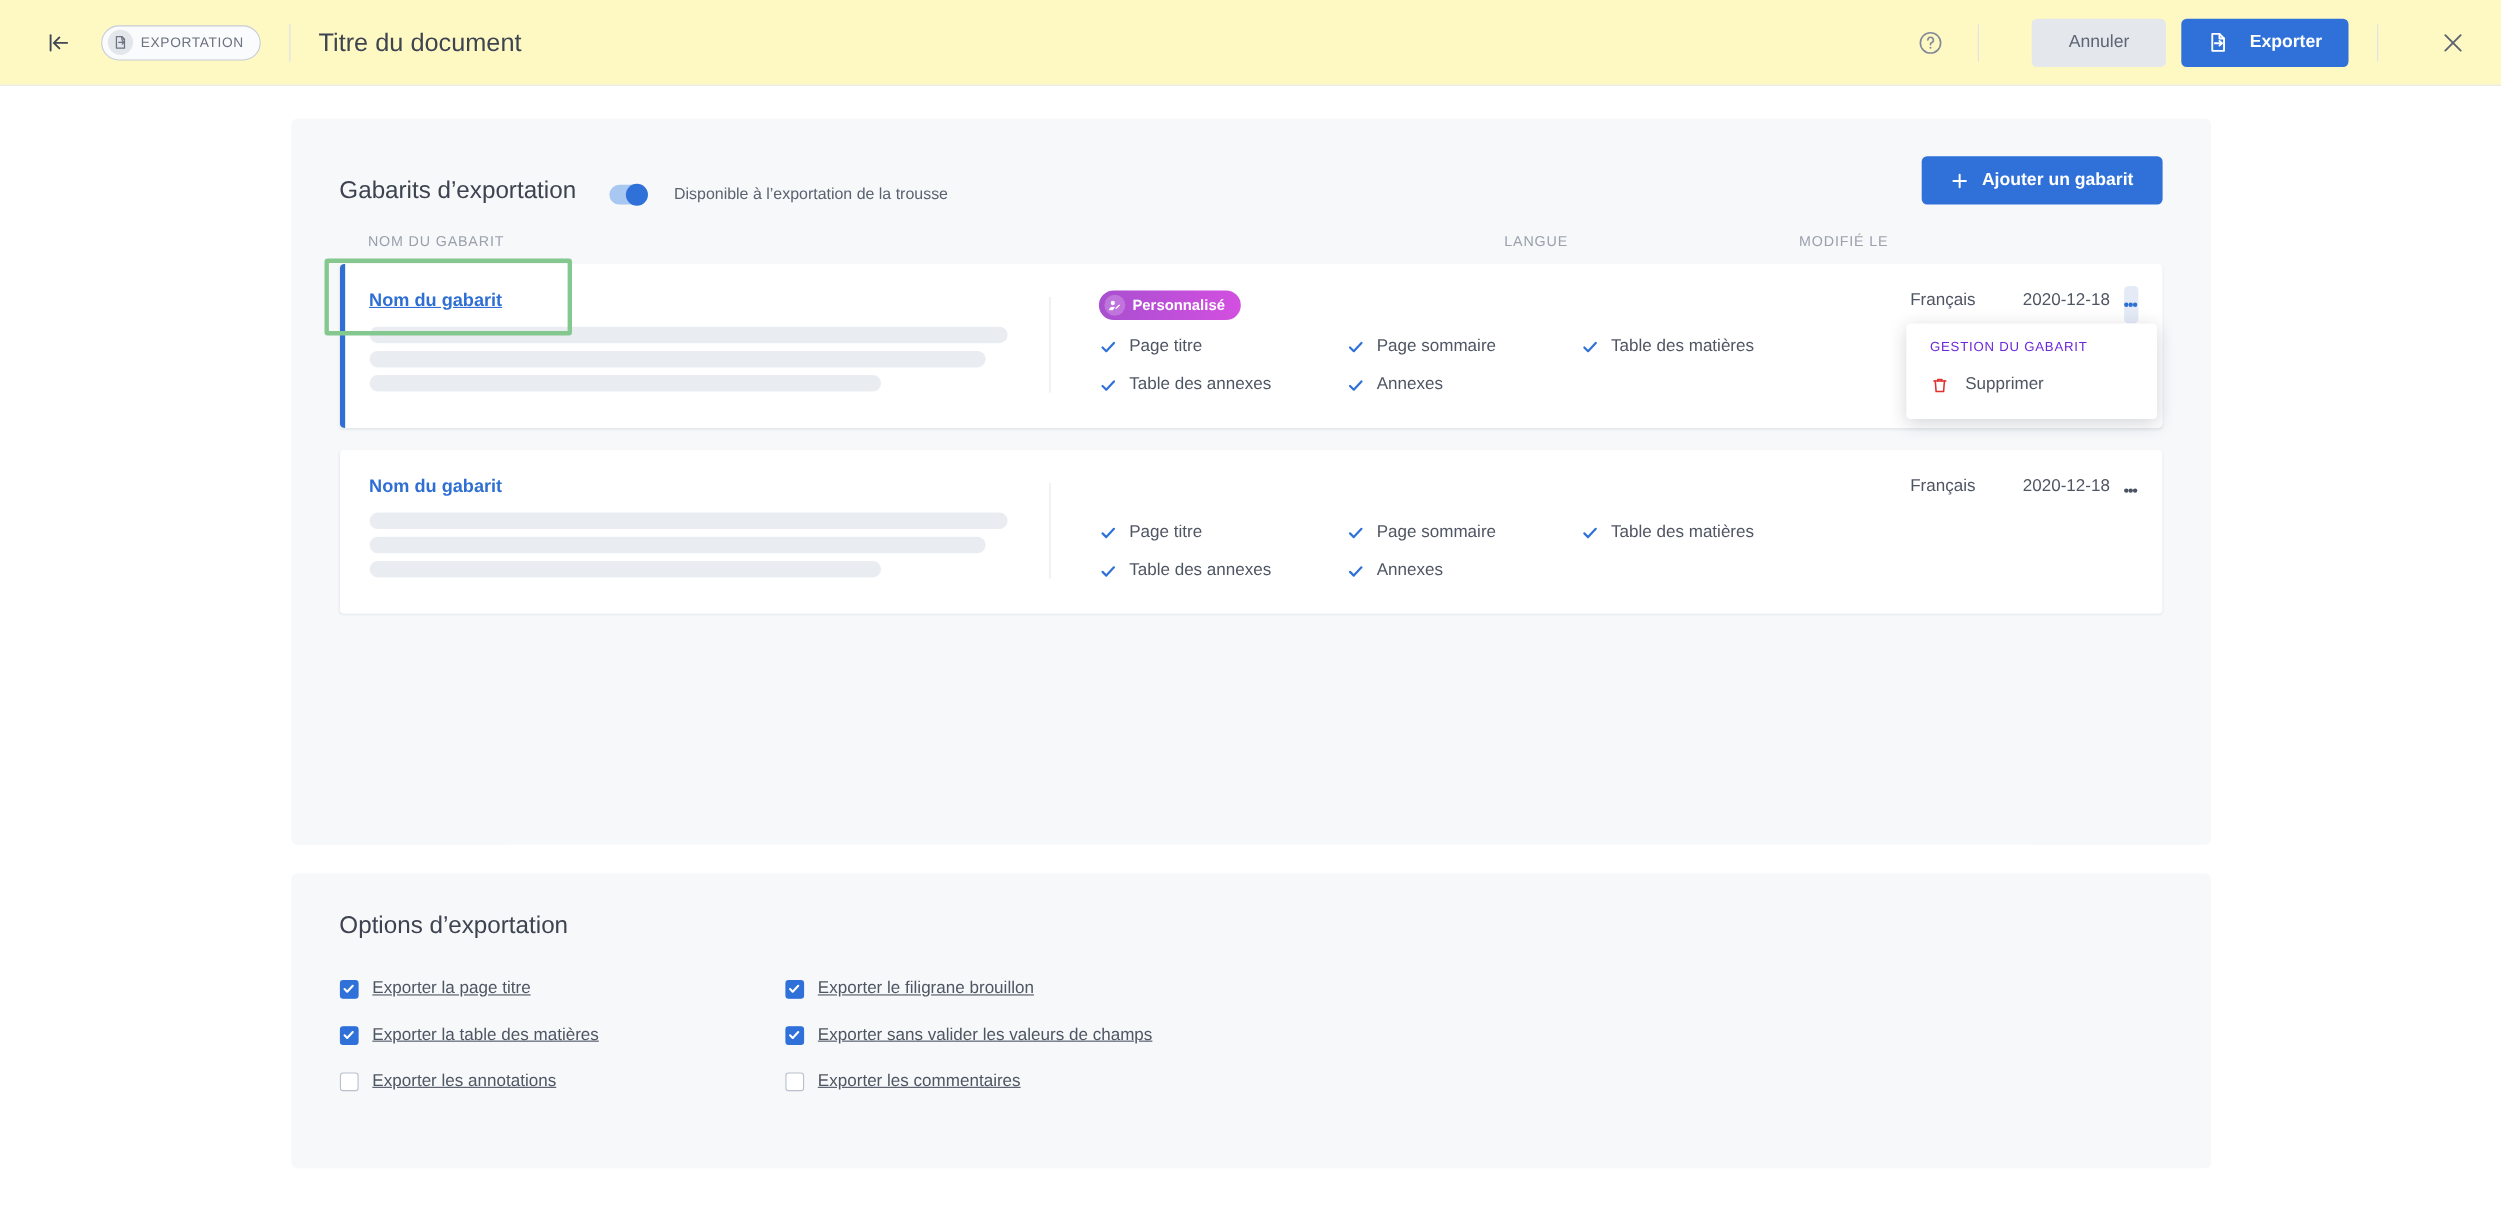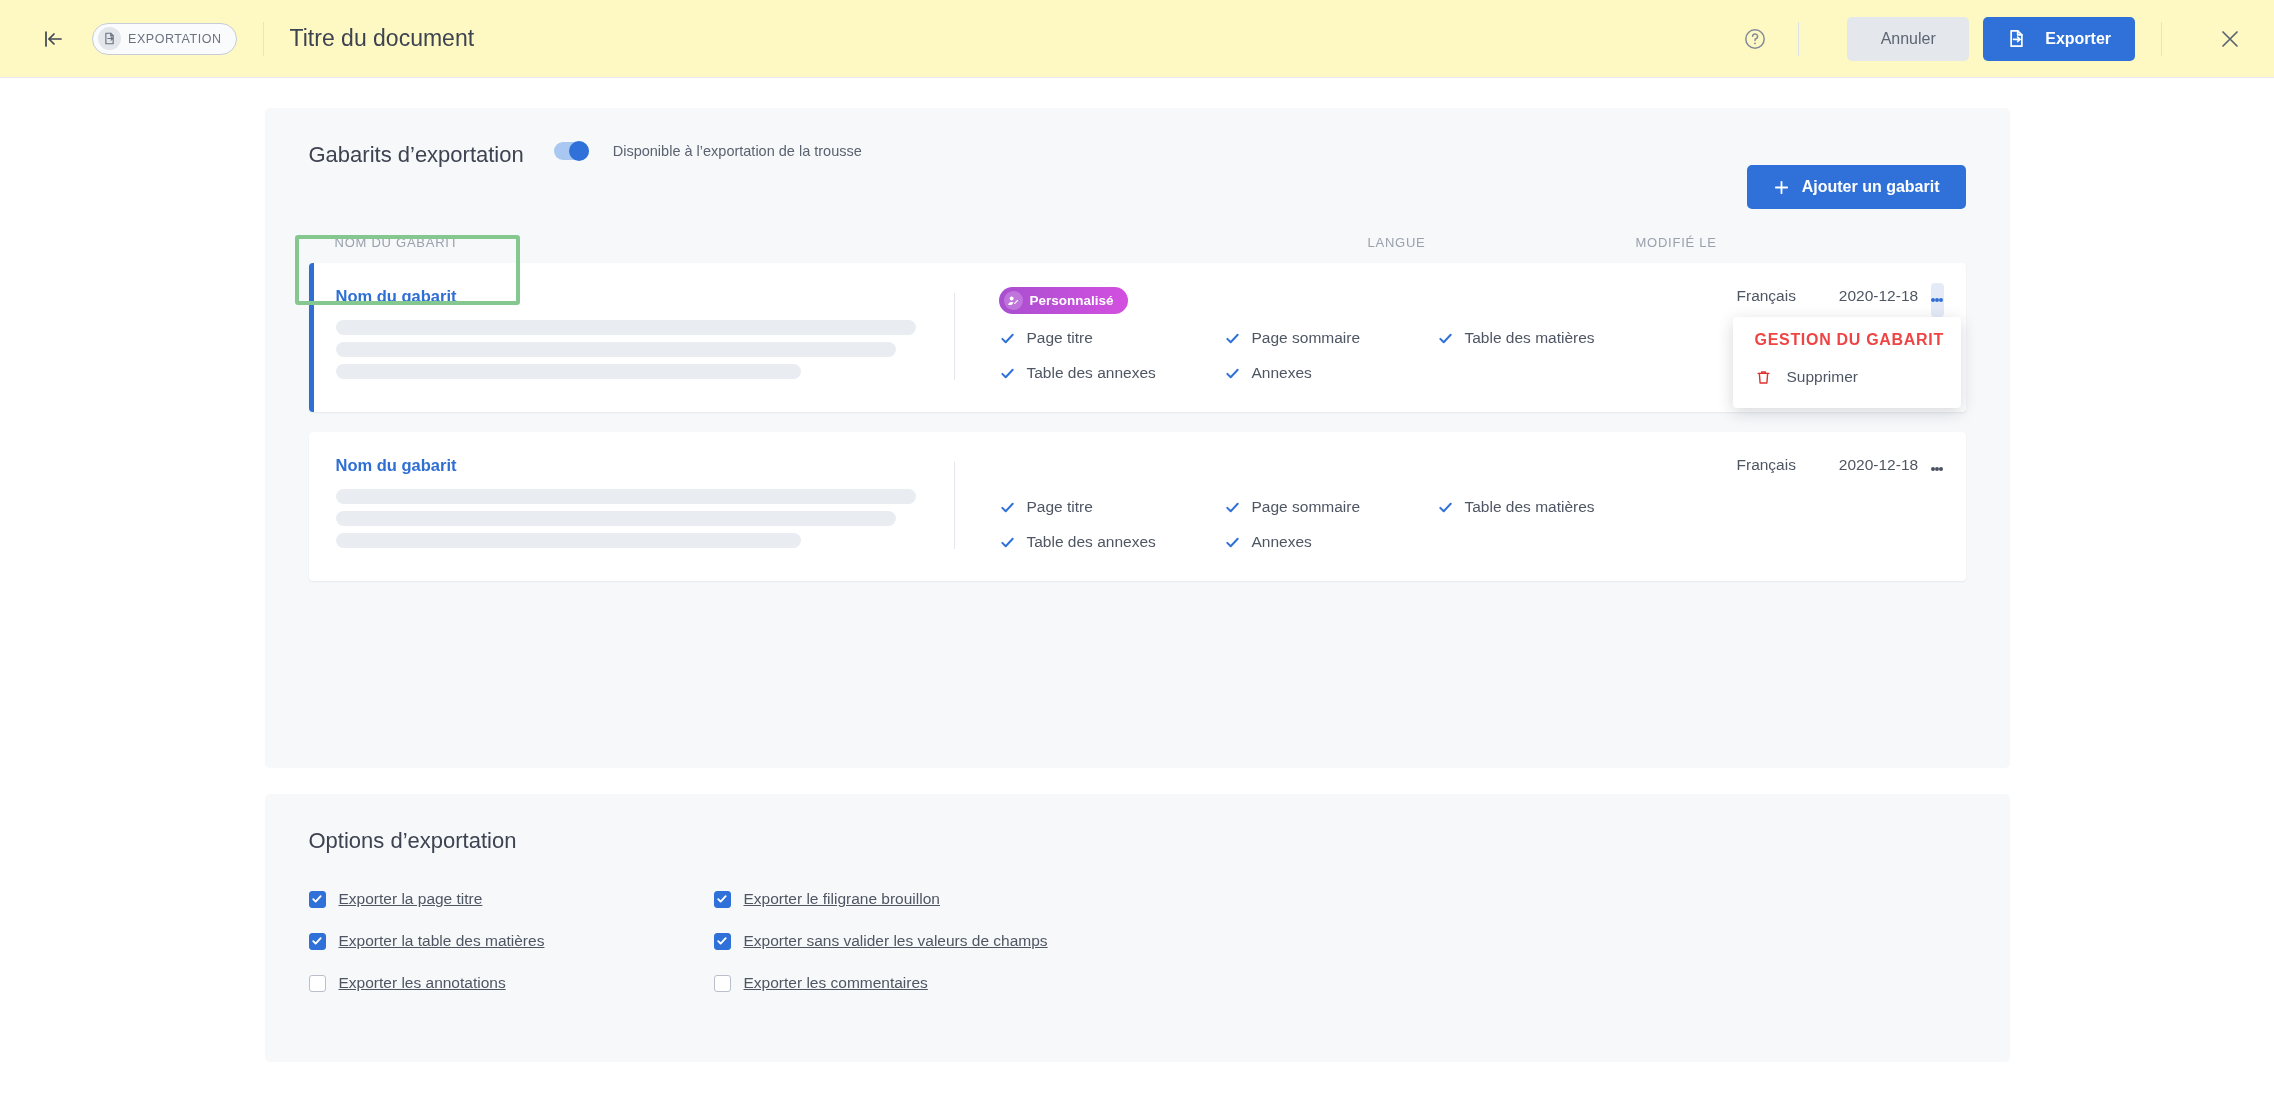--- a/index.html
+++ b/index.html
@@ -102,21 +102,21 @@
   .panel {
     margin: 0 auto;
     width: 1745px;
     background: #f6f8fa;
     border-radius: 5px;
   }
   .panel-templates { padding: 34px 44px 38px 44px; min-height: 660px; }
   .panel-options { margin-top: 26px; padding: 34px 44px 58px 44px; }
 
   .panel-head {
-    display: flex; align-items: flex-start;
+    display: flex; align-items: flex-end;
     margin-bottom: 26px;
   }
   .panel-title { font-size: 22px; color: #3d4350; font-weight: 400; }
   .toggle-wrap { display: flex; align-items: center; gap: 24px; margin-left: 30px; }
   .toggle {
     width: 35px; height: 18px;
     border-radius: 10px;
     background: #a8c8f2;
     position: relative;
     cursor: pointer;
@@ -131,21 +131,20 @@
   .btn-add {
     margin-left: auto;
     height: 44px;
     background: #2f71d9;
     border: none; border-radius: 5px;
     color: #fff; font-size: 16px; font-weight: 600;
     font-family: inherit;
     display: flex; align-items: center; gap: 12px;
     padding: 0 26px;
     cursor: pointer;
-    margin-top: 23px;
   }
 
   
   .col-head {
     display: flex;
     padding: 0 0 13px 26px;
     font-size: 13px;
     letter-spacing: .75px;
     color: #9aa1ad;
   }
@@ -240,25 +239,24 @@
     position: absolute;
     top: 54px; right: 5px;
     width: 228px;
     background: #ffffff;
     border-radius: 4px;
     box-shadow: 0 4px 16px rgba(25,35,55,.18);
     padding: 14px 0 12px 0;
     z-index: 40;
   }
   .dd-head {
-    font-size: 16px;
+    font-size: 12px;
     letter-spacing: .7px;
-    color: #ef4444;
+    color: #6d28d9;
     padding: 0 0 11px 22px;
-    font-weight: bold;
   }
   .dd-item {
     display: flex; align-items: center; gap: 15px;
     padding: 8px 0 10px 22px;
     font-size: 15.5px;
     color: #4f5663;
     cursor: pointer;
   }
 
   

